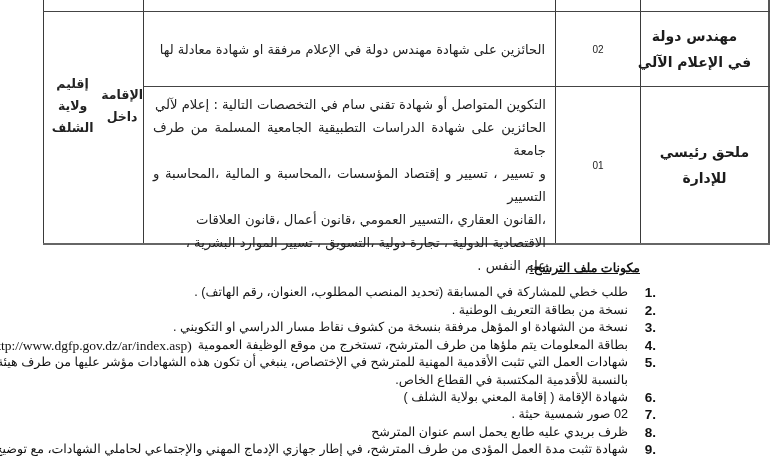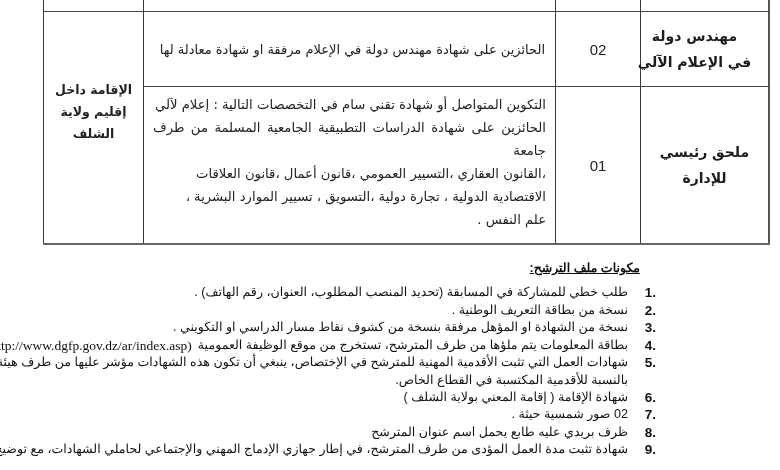--- a/index.html
+++ b/index.html
@@ -4,21 +4,21 @@
 <style>
   html, body { margin:0; padding:0; background:#ffffff; }
   body { width:780px; height:470px; position:relative; overflow:hidden; color:#1a1a1a;
          font-family:"DejaVu Sans", sans-serif; }
   .tbl { position:absolute; left:43px; top:-1px; width:726px; height:245px; }
   .vline { position:absolute; top:0; width:1px; background:#3a3a3a; }
   .hline { position:absolute; height:1px; background:#444; }
   .cell { position:absolute; display:flex; align-items:center; justify-content:center;
           text-align:center; direction:rtl; }
   .post { font-weight:bold; font-size:14px; line-height:26px; color:#1c1c1c; }
-  .num { font-size:15px; color:#222; font-family:"Liberation Sans", sans-serif; }
+  .num { font-size:10px; color:#222; font-family:"Liberation Sans", sans-serif; }
   .desc { direction:rtl; text-align:justify; text-align-last:right; font-size:13.2px; line-height:23px;
           color:#222; font-family:"DejaVu Sans", sans-serif; padding:0 9px; box-sizing:border-box;
           justify-content:flex-start; align-items:flex-start; }
   .desc-single { direction:rtl; text-align:right; font-size:13px; color:#222; padding-right:10px;
                  box-sizing:border-box; justify-content:flex-start; }
   .cond { font-weight:bold; font-size:12.5px; line-height:22px; color:#222; }
   .section { position:absolute; right:140px; top:260px; direction:rtl; font-weight:bold; font-size:12.5px;
              text-decoration:underline; font-family:"Liberation Sans", sans-serif; color:#111;text-align:center; }
   .list { position:absolute; right:124px; top:284px; width:650px; direction:rtl;
           font-family:"Liberation Sans", sans-serif; font-size:12.6px; color:#111; }
@@ -51,26 +51,27 @@
   <div class="cell desc-single" style="left:101px;top:13px;width:411px;height:74px;">الحائزين على شهادة  مهندس دولة في الإعلام مرفقة او شهادة معادلة لها</div>
 
   <div class="cell post" style="left:598px;top:88px;width:127px;height:156px;flex-direction:column;">
     <span>ملحق رئيسي</span>
     <span>للإدارة</span>
   </div>
   <div class="cell num" style="left:513px;top:88px;width:84px;height:156px;text-align:center;">01</div>
   <div class="cell desc" style="left:101px;top:94px;width:411px;height:150px;flex-direction:column;">
     <div>التكوين المتواصل أو شهادة تقني سام  في التخصصات التالية : إعلام لآلي</div>
     <div>الحائزين على شهادة  الدراسات التطبيقية الجامعية المسلمة من طرف جامعة</div>
+    <div>و تسيير ، تسيير و إقتصاد المؤسسات ،المحاسبة و المالية ،المحاسبة و التسيير</div>
     <div>،القانون العقاري ،التسيير العمومي ،قانون أعمال ،قانون العلاقات</div>
     <div>الاقتصادية الدولية ، تجارة دولية ،التسويق ، تسيير الموارد البشرية ،</div>
     <div>علم النفس .</div>
   </div>
 
-  <div class="cell cond" style="left:1px;top:88px;width:99px;height:50px;flex-direction:column;">
+  <div class="cell cond" style="left:1px;top:82px;width:99px;height:50px;flex-direction:row;">
     <span>الإقامة داخل</span>
     <span>إقليم ولاية الشلف</span>
   </div>
 </div>
 
 <div class="section">مكونات ملف الترشح:</div>
 
 <div class="list">
   <div class="li">
     <span class="n">1.</span>

